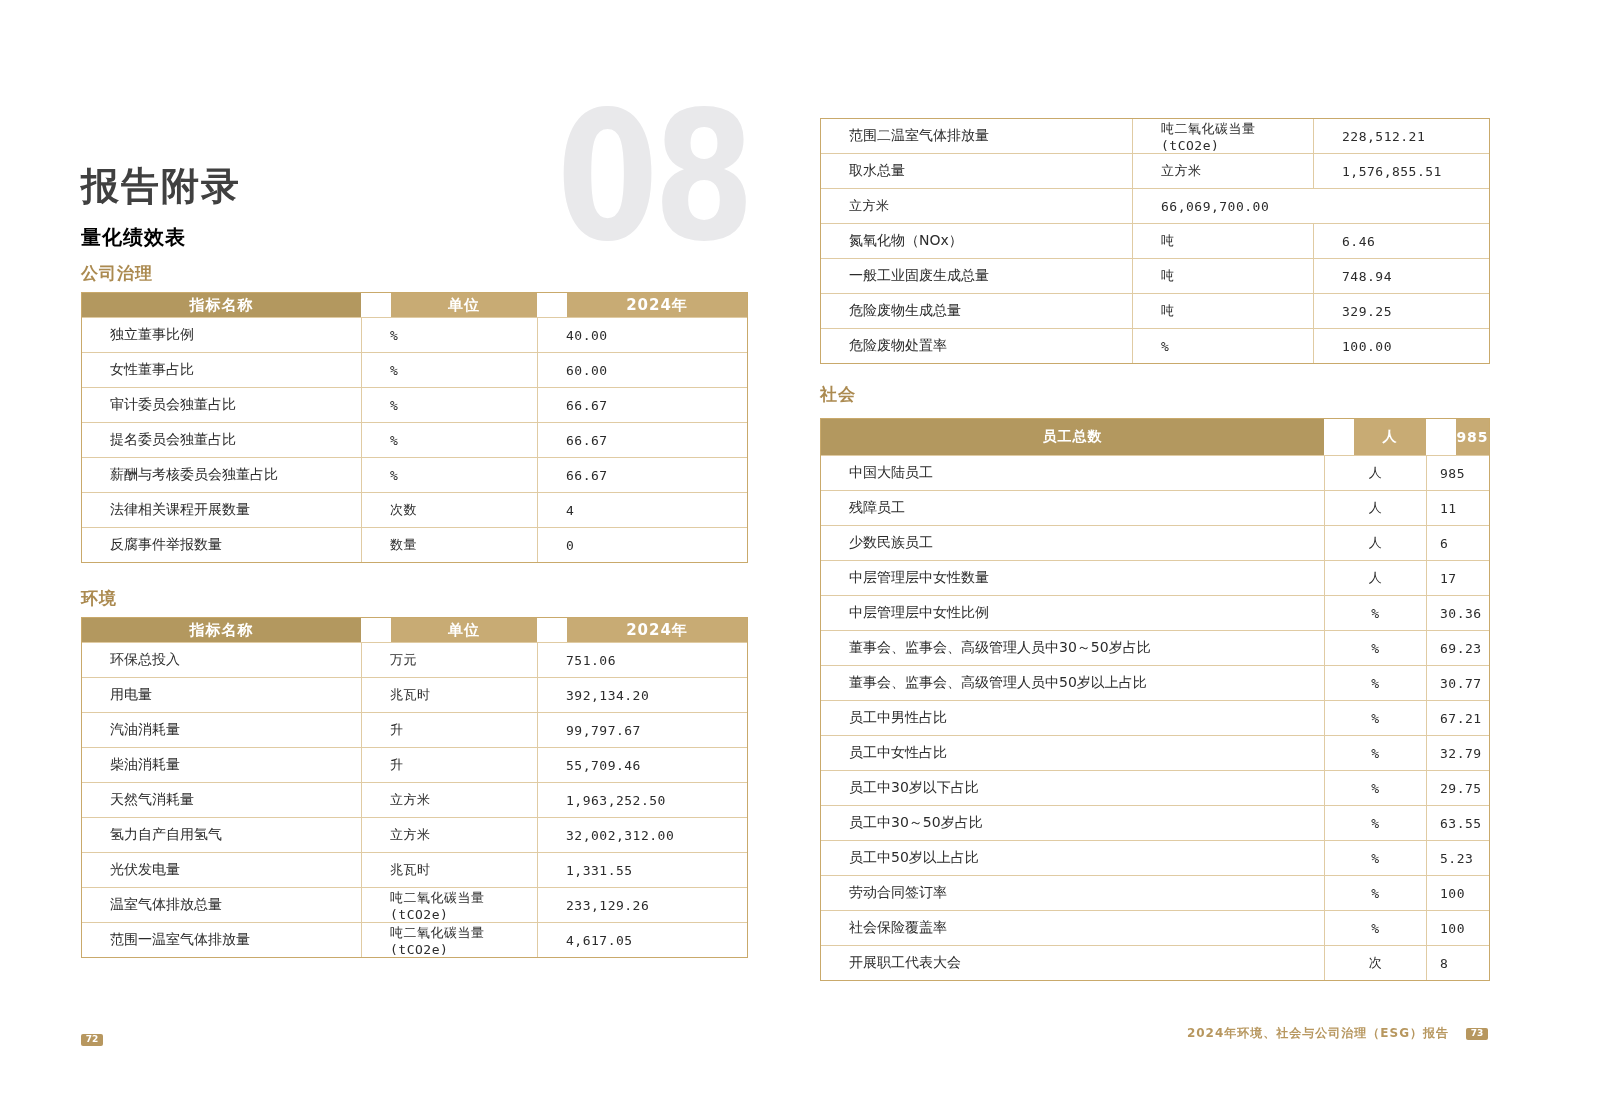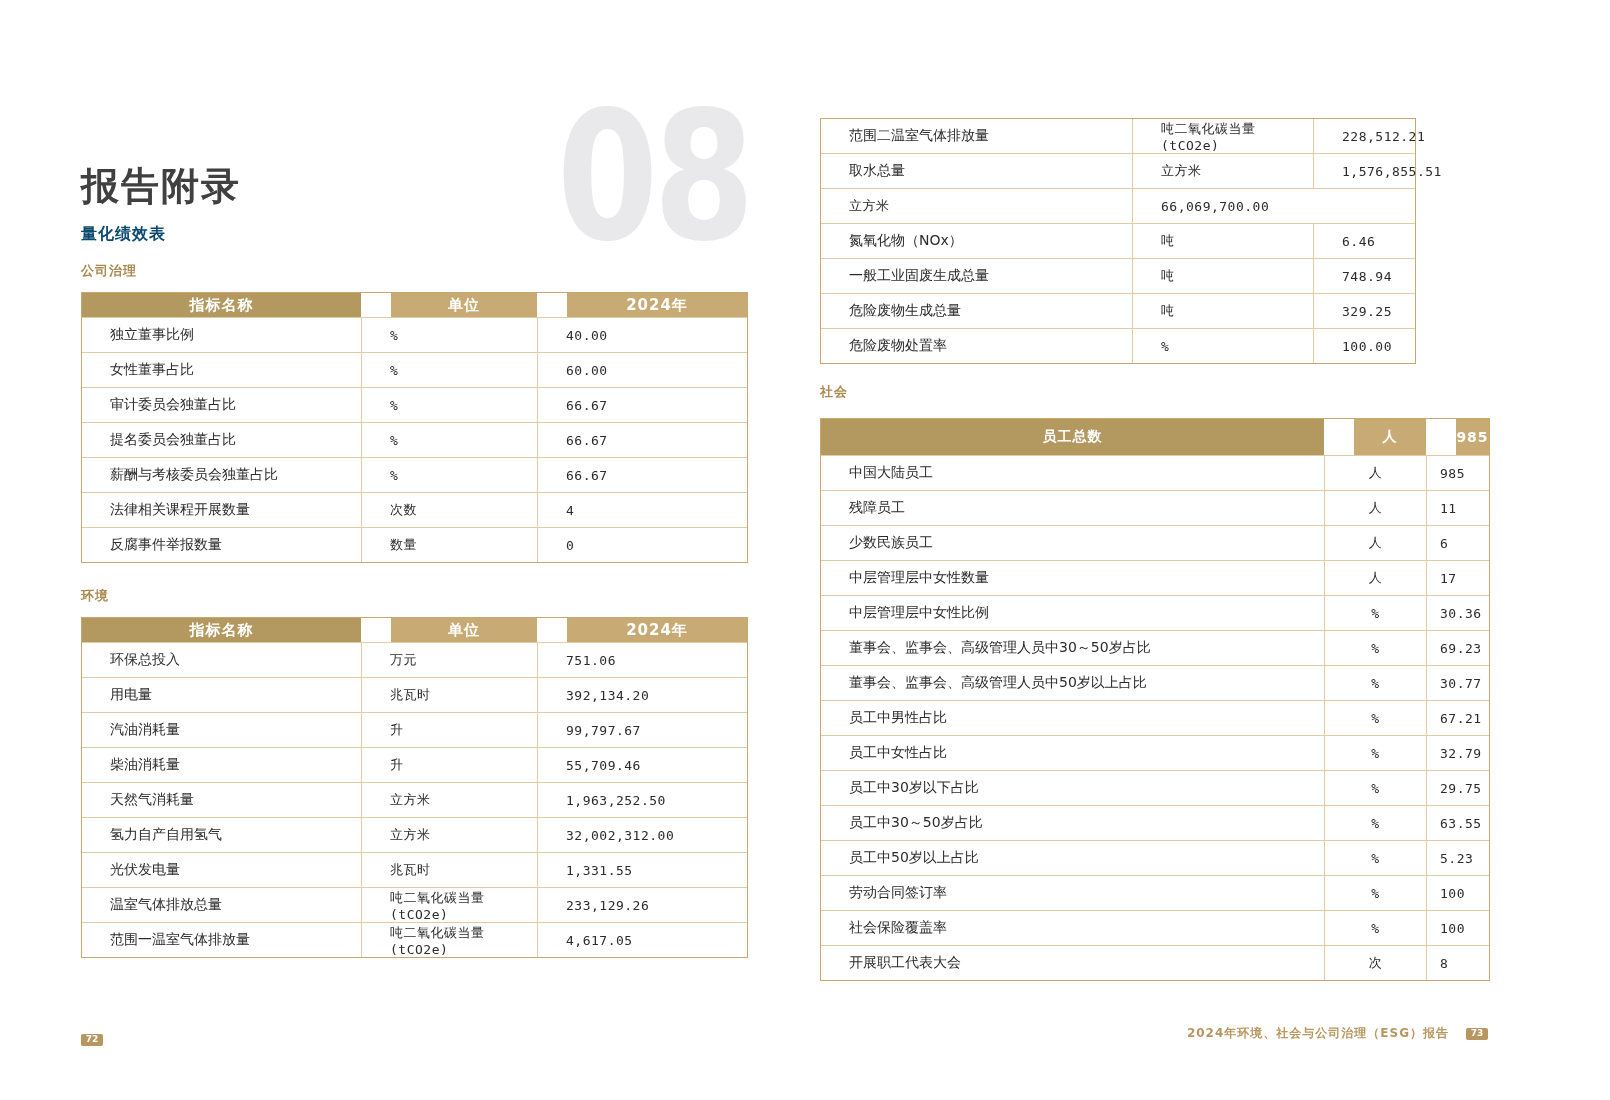--- a/index.html
+++ b/index.html
@@ -5,22 +5,22 @@
   html,body{margin:0;padding:0;background:#fff;}
   body{width:1610px;height:1100px;position:relative;overflow:hidden;
        font-family:"DejaVu Sans","Liberation Sans",sans-serif;color:#2b2b2b;}
   .page{position:absolute;inset:0;background:#ffffff;}
 
   
   .doc-title{position:absolute;left:81px;top:136px;font-size:38px;font-weight:bold;color:#404040;letter-spacing:2px;}
   .watermark{position:absolute;left:480px;top:88px;width:270px;text-align:right;
              font-size:178px;line-height:1;font-weight:bold;color:#e9e9eb;
              transform:scaleX(.82);transform-origin:right top;letter-spacing:-6px;}
-  .subtitle{position:absolute;left:81px;top:224px;font-size:16px;font-weight:bold;color:#0c4a6e;letter-spacing:1px;}
-  .section-label{position:absolute;font-size:13px;font-weight:bold;color:#ab8a50;letter-spacing:1px;}
+  .subtitle{position:absolute;left:81px;top:224px;font-size:20px;font-weight:bold;color:#000000;letter-spacing:1px;}
+  .section-label{position:absolute;font-size:17px;font-weight:bold;color:#ab8a50;letter-spacing:1px;}
   #lbl-governance{left:81px;top:262px;}
   #lbl-environment{left:81px;top:587px;}
   #lbl-social{left:820px;top:383px;}
 
   
   .tbl{position:absolute;border:1px solid #c9a96b;background:#fff;box-sizing:border-box;}
   .tr{display:grid;box-sizing:border-box;}
   .tr + .tr{border-top:1px solid #e0cba3;}
   .th{display:flex;align-items:center;justify-content:center;color:#fff;font-size:15px;
       font-weight:bold;height:24px;background:#c8ab74;box-sizing:border-box;letter-spacing:1px;}
@@ -29,21 +29,21 @@
   .td{display:flex;align-items:center;height:34px;padding-left:28px;font-size:14px;box-sizing:border-box;}
   .td + .td{border-left:1px solid #e0cba3;}
   .td.c2,.td.c3{font-family:"DejaVu Sans Mono","DejaVu Sans",monospace;font-size:13px;letter-spacing:.5px;}
 
   #tbl-governance{left:81px;top:292px;width:667px;}
   #tbl-governance .tr{grid-template-columns:279px 176px 210px;}
 
   #tbl-environment{left:81px;top:617px;width:667px;}
   #tbl-environment .tr{grid-template-columns:279px 176px 210px;}
 
-  #tbl-env-cont{left:820px;top:118px;width:596px;}
+  #tbl-env-cont{left:820px;top:118px;width:670px;}
   #tbl-env-cont .tr{grid-template-columns:311px 181px 176px;}
   #tbl-env-cont .td{height:34px;}
 
   #tbl-social{left:820px;top:418px;width:670px;}
   #tbl-social .tr{grid-template-columns:503px 102px 63px;}
   #tbl-social .th{height:36px;font-size:14px;}
   #tbl-social .td.c2{justify-content:center;padding-left:0;}
   #tbl-social .td.c3{padding-left:13px;}
 
   

